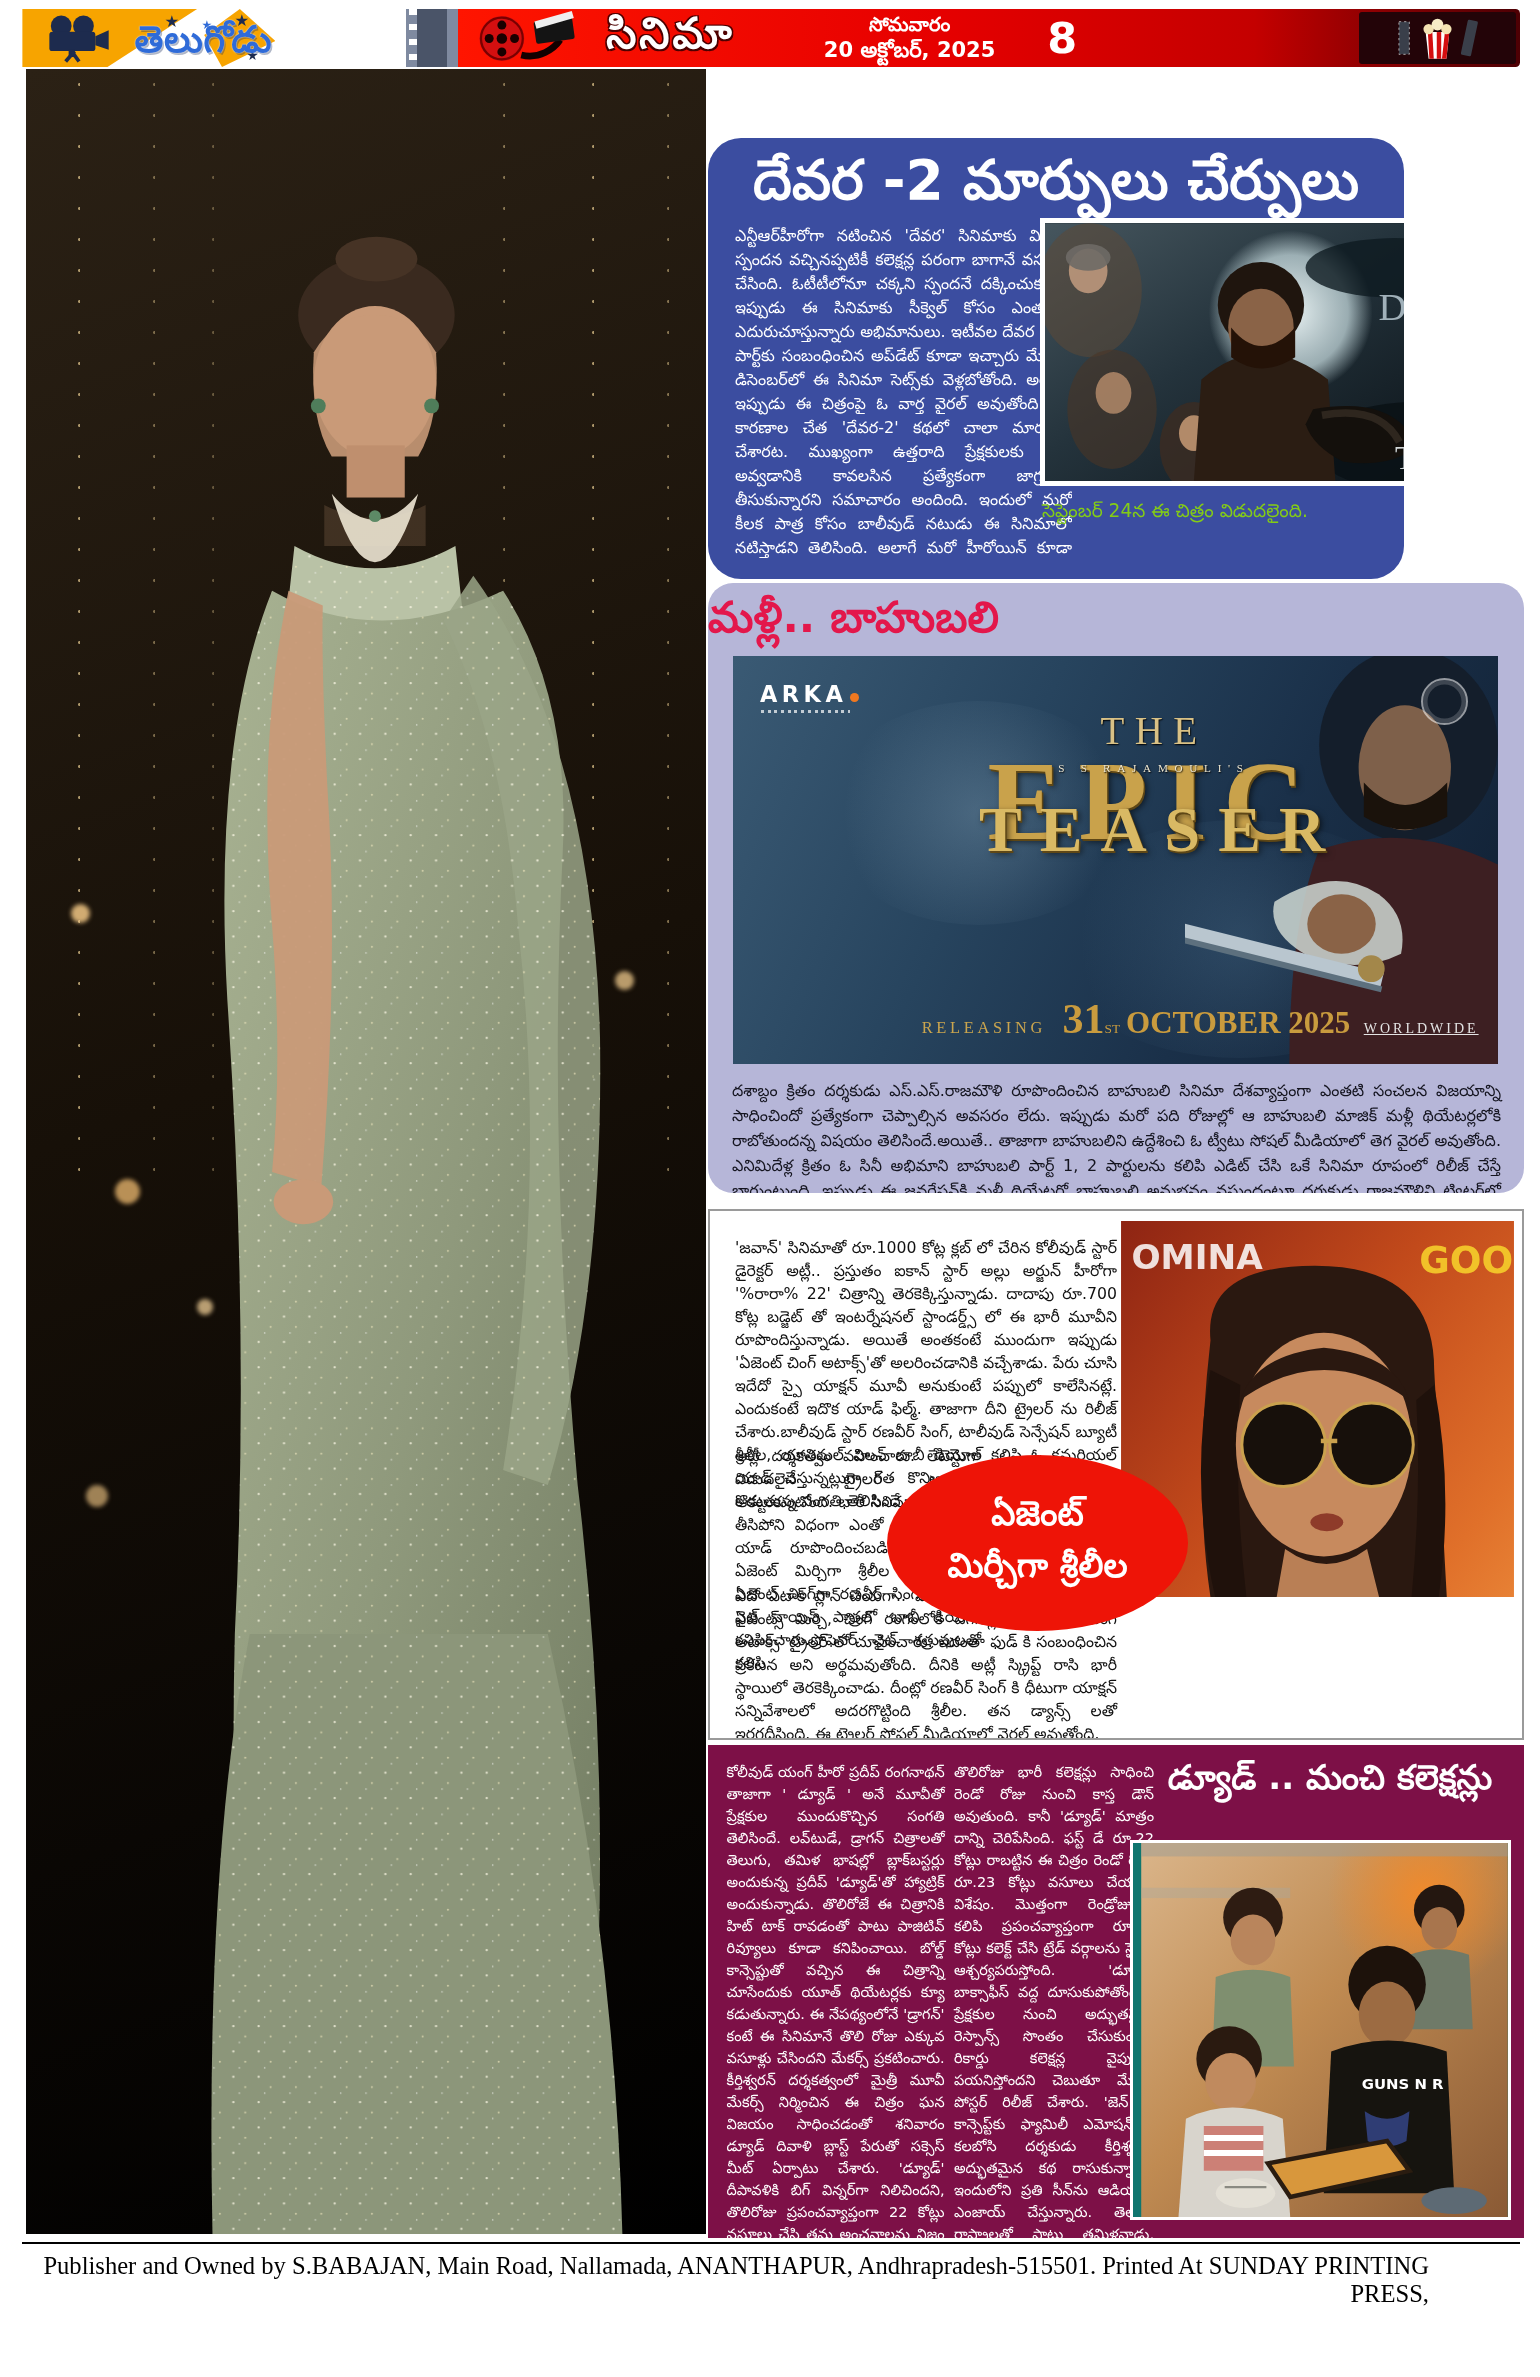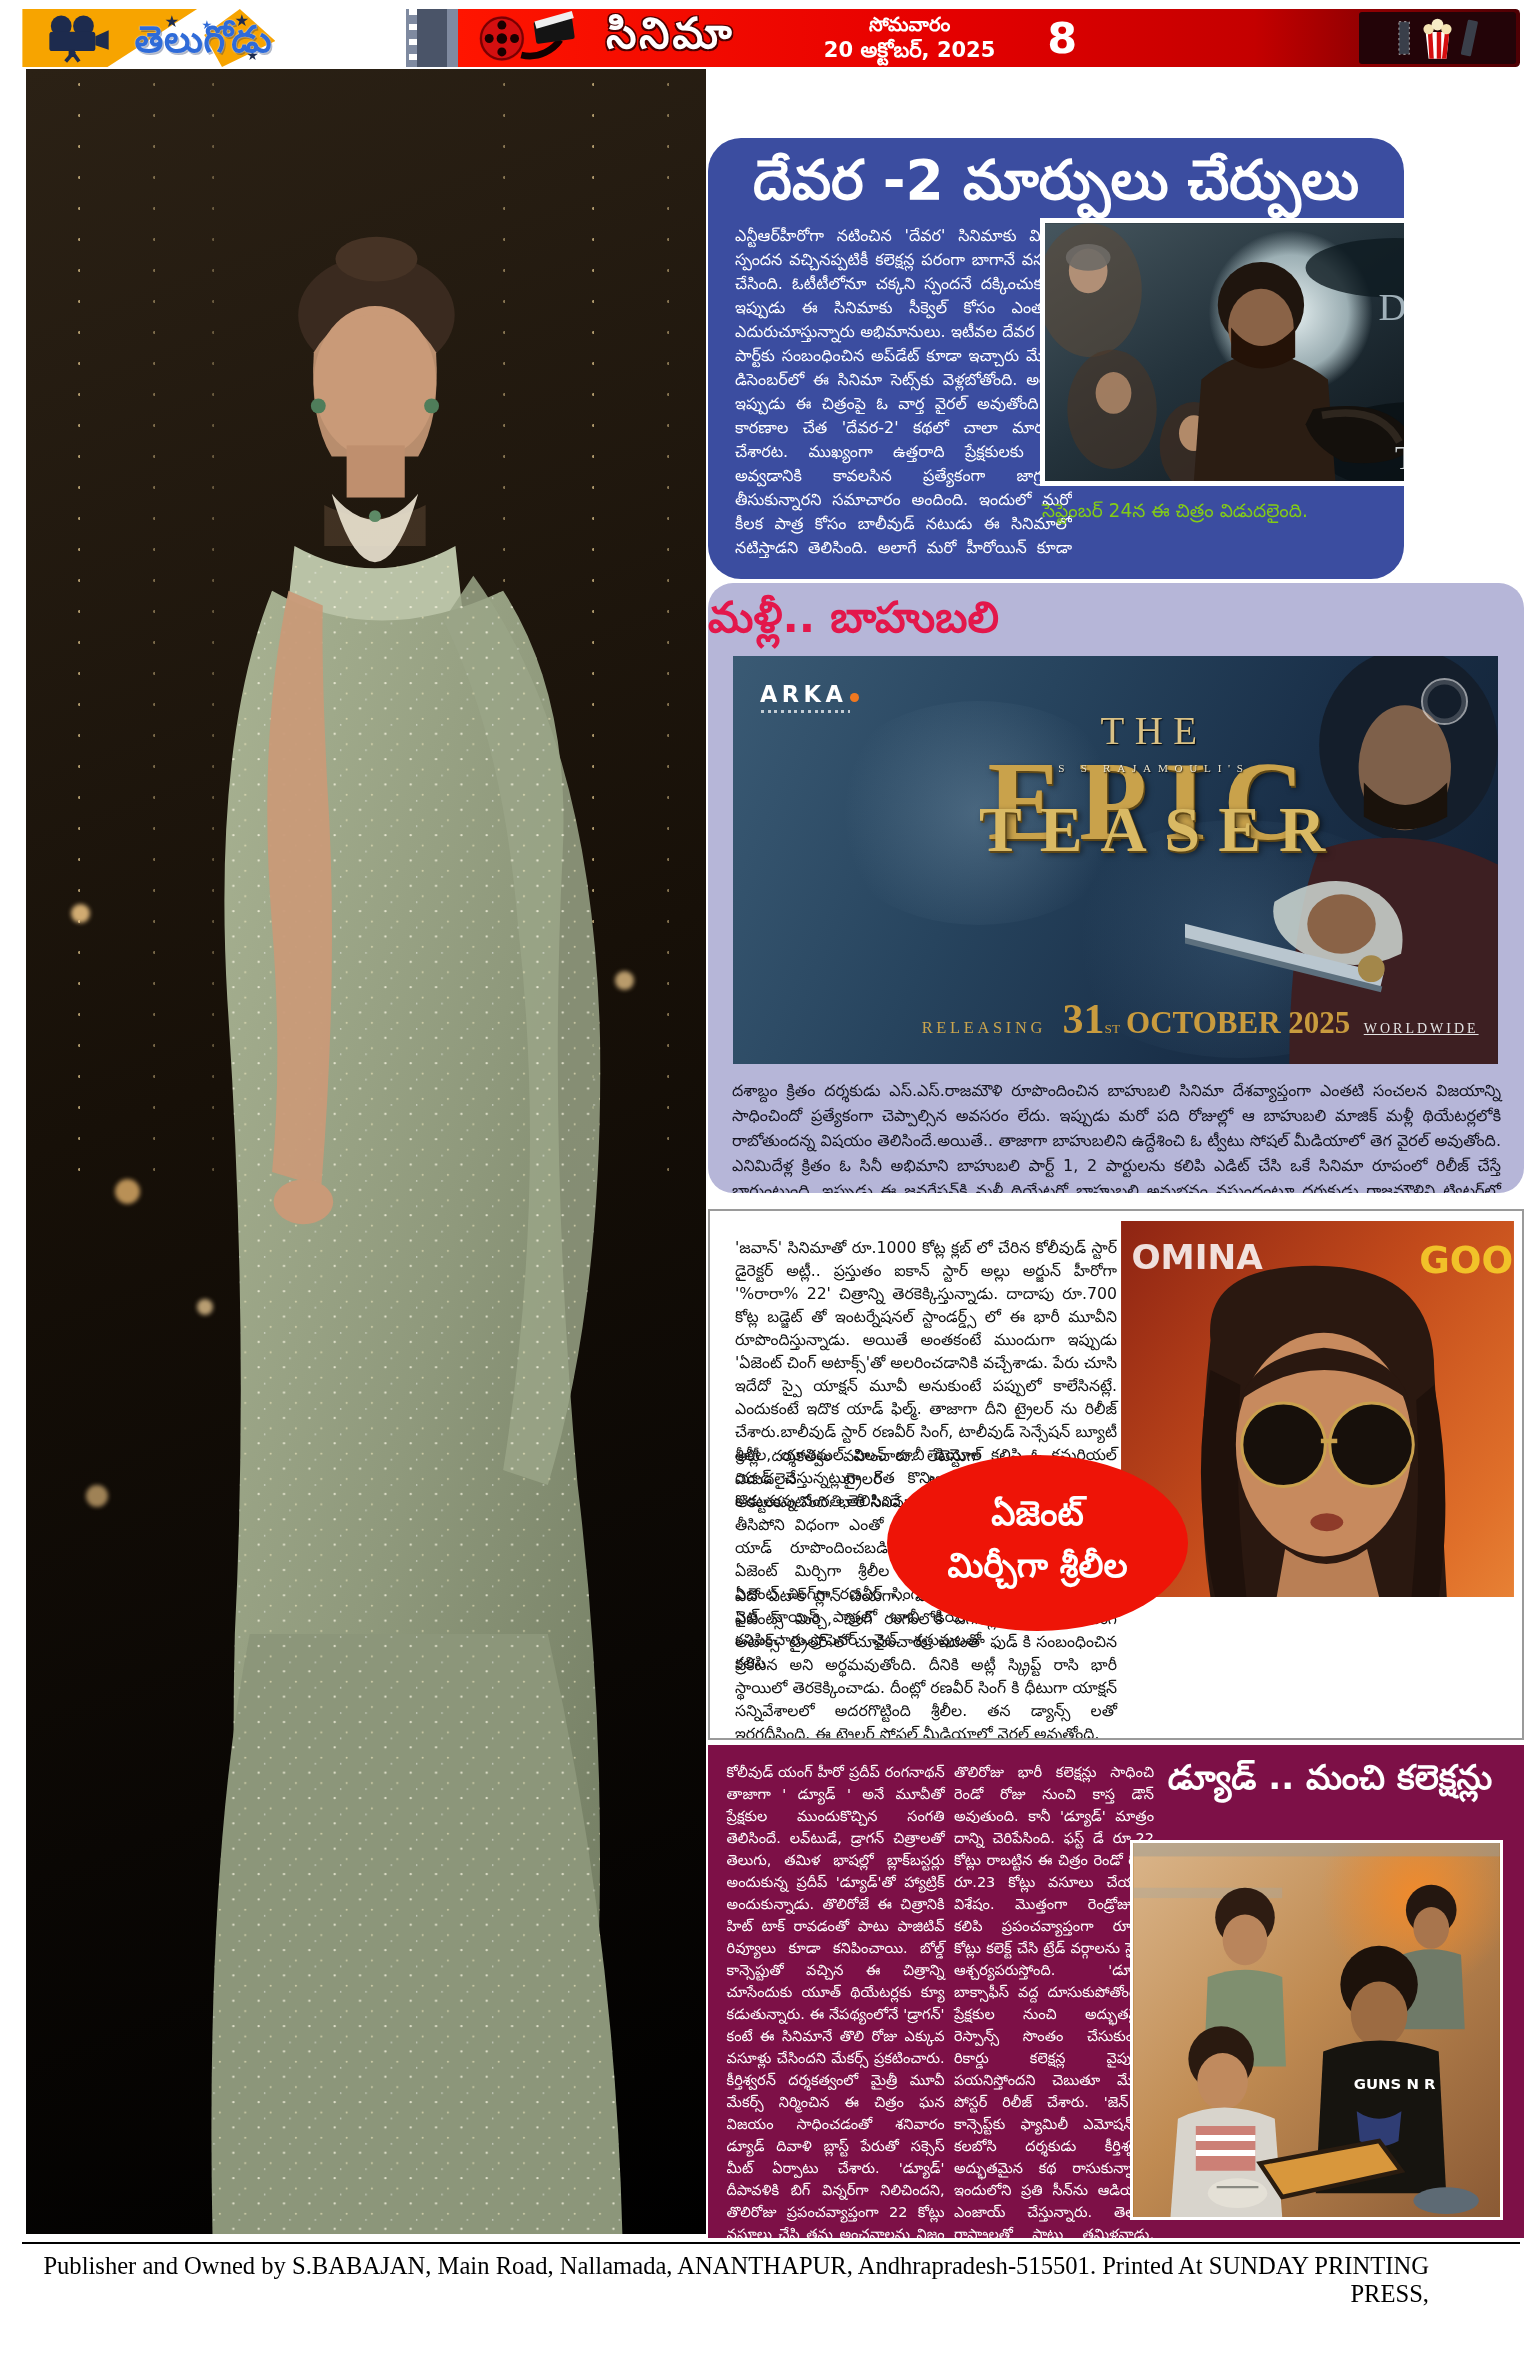--- a/index.html
+++ b/index.html
@@ -108,21 +108,21 @@
 
   
   .card-dude{position:absolute;left:708px;top:1745px;width:816px;height:493px;background:#7d1047;
              color:#ffffff;overflow:hidden;}
   .dude-col{position:absolute;top:16.4px;font-size:14.5px;line-height:22px;text-align:justify;}
   .dude-col.c1{left:18.6px;width:218px;}
   .dude-col.c2{left:246px;width:200px;}
   .dude-headline{position:absolute;left:447px;top:12px;width:350px;text-align:center;
                  font-size:34px;font-weight:bold;color:#ffffff;}
   .dude-poster{position:absolute;left:422px;top:95px;width:367px;height:374px;border:3.7px solid #ffffff;
-               overflow:hidden;background:#a16207;}
+               overflow:hidden;background:#0f766e;padding-left:8px;}
 
   
   .footer-rule{position:absolute;left:22.4px;top:2242px;width:1498px;height:2.2px;background:#000000;}
   .footer-line{position:absolute;left:0;width:1429px;text-align:right;color:#000000;
                font-family:"Liberation Serif",serif;font-size:24.6px;}
   .fl1{top:2252px;}
   .fl2{top:2287px;}
 </style>
 </head>
 <body>

